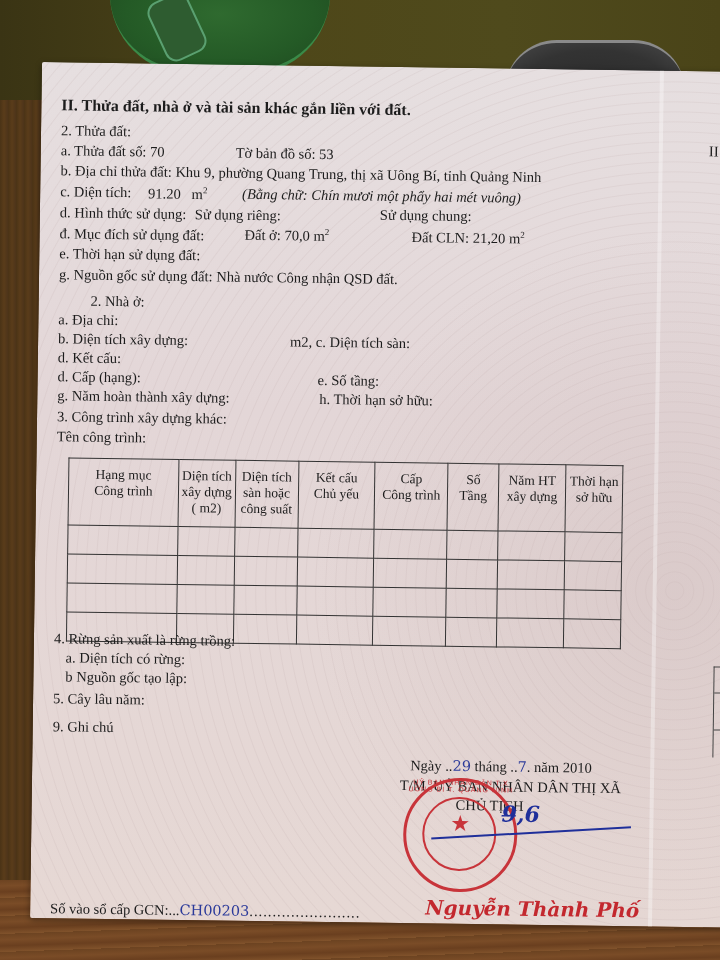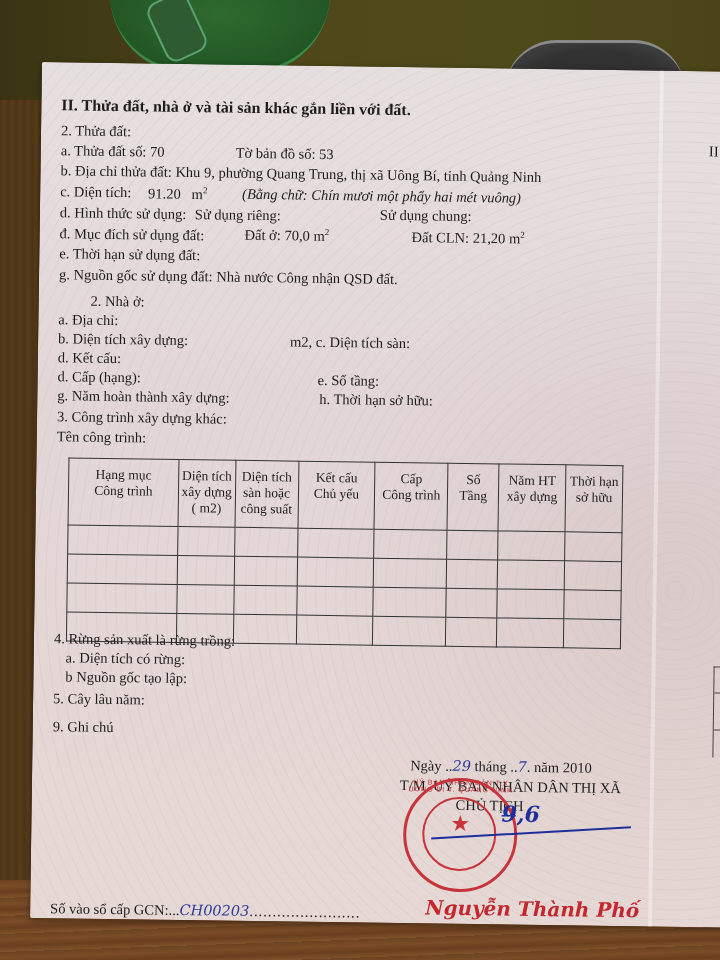--- a/index.html
+++ b/index.html
@@ -46,21 +46,21 @@
     table.works th, table.works td { border: 1px solid #333; text-align: center; vertical-align: top; font-weight: normal; padding: 2px 2px; }
     table.works th { height: 56px; line-height: 16px; padding-top: 8px; }
     table.works td { height: 24px; }
 
     .right-ii { position: absolute; left: 668px; top: 72px; font-size: 15px; color: #222; }
     .right-box { position: absolute; left: 680px; top: 595px; width: 40px; height: 90px; border-left: 1px solid #444; border-top: 1px solid #444; }
     .right-box .n { position: absolute; left: 6px; top: 30px; font-size: 14px; color: #222; }
     .right-box .sep1 { position: absolute; left: 0; top: 25px; width: 40px; height: 0; border-top: 1px solid #444; }
     .right-box .sep2 { position: absolute; left: 0; top: 62px; width: 40px; height: 0; border-top: 1px solid #444; }
 
-    .hand { color: #2b3a9a; font-family: "DejaVu Serif", serif; font-style: italic; }
+    .hand { color: #2b3a9a; font-family: "DejaVu Serif", serif; }
     .seal { position: absolute; left: 372px; top: 710px; width: 108px; height: 108px; border: 3px solid #c8343a; border-radius: 50%; }
     .seal-inner { position: absolute; left: 16px; top: 16px; width: 70px; height: 70px; border: 2px solid #c8343a; border-radius: 50%; }
     .seal-star { position: absolute; left: 26px; top: 12px; color: #c8343a; font-size: 22px; }
     .seal-text { position: absolute; left: 0; top: -2px; width: 108px; text-align: center; font-size: 7px; color: #c8343a; letter-spacing: 1px; font-family: "Liberation Sans", sans-serif; }
     .signature { position: absolute; left: 470px; top: 732px; color: #1f2f9a; font-size: 22px; font-family: "DejaVu Serif", serif; font-style: italic; font-weight: bold; }
     .sig-line { position: absolute; left: 400px; top: 770px; width: 200px; height: 0; border-top: 2.5px solid #1f2f9a; transform: rotate(-4deg); transform-origin: 0 0; }
     .signer { position: absolute; left: 395px; top: 828px; color: #c3282e; font-size: 20px; font-style: italic; font-weight: bold; font-family: "DejaVu Serif", serif; }
     .dots { letter-spacing: 1px; }
   </style>
 </head>

